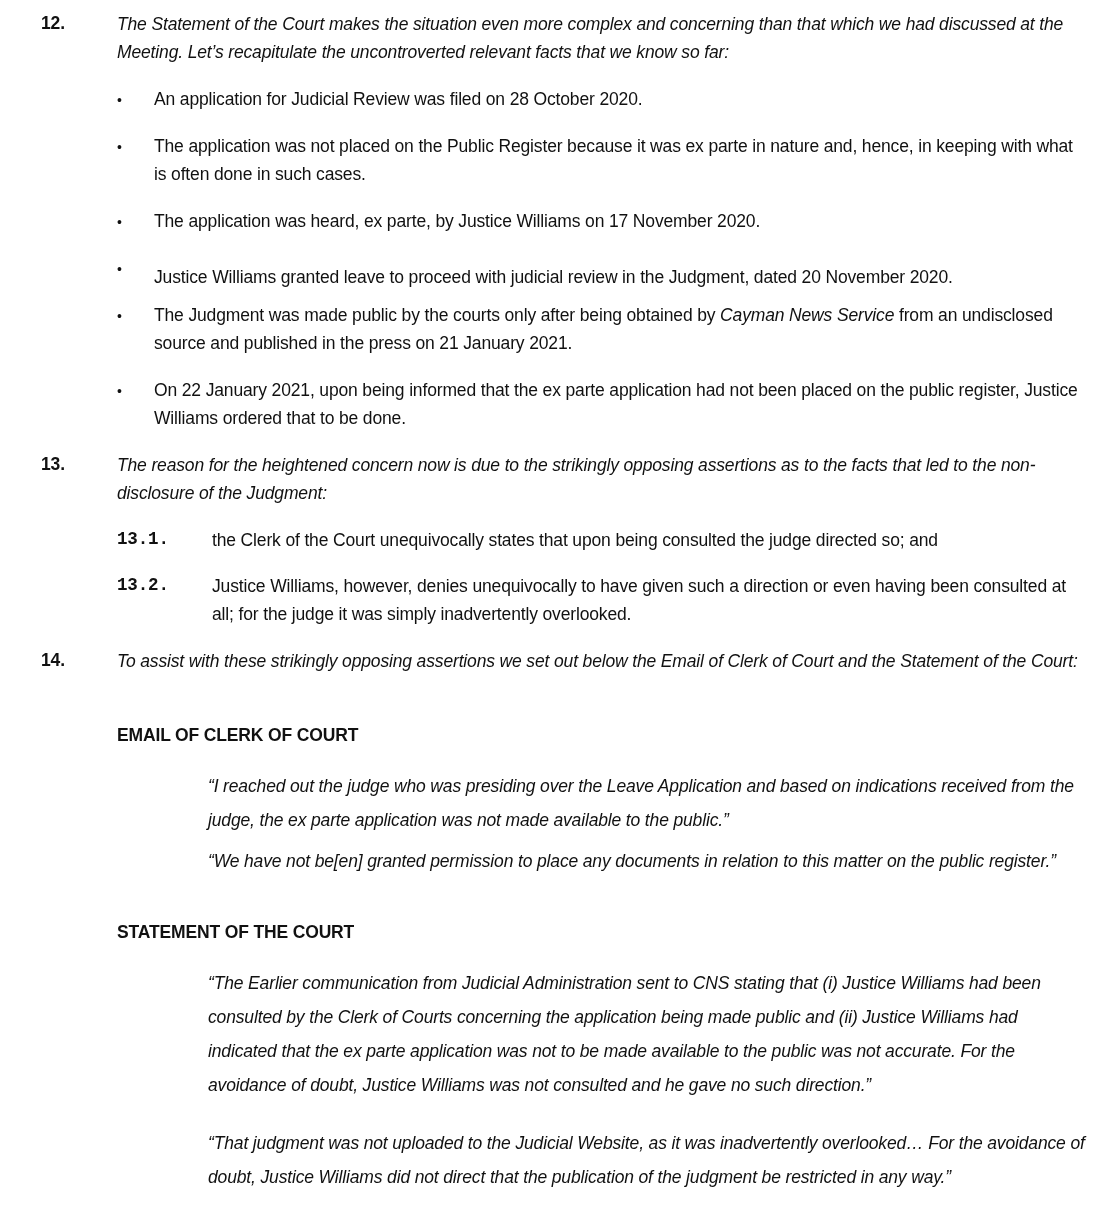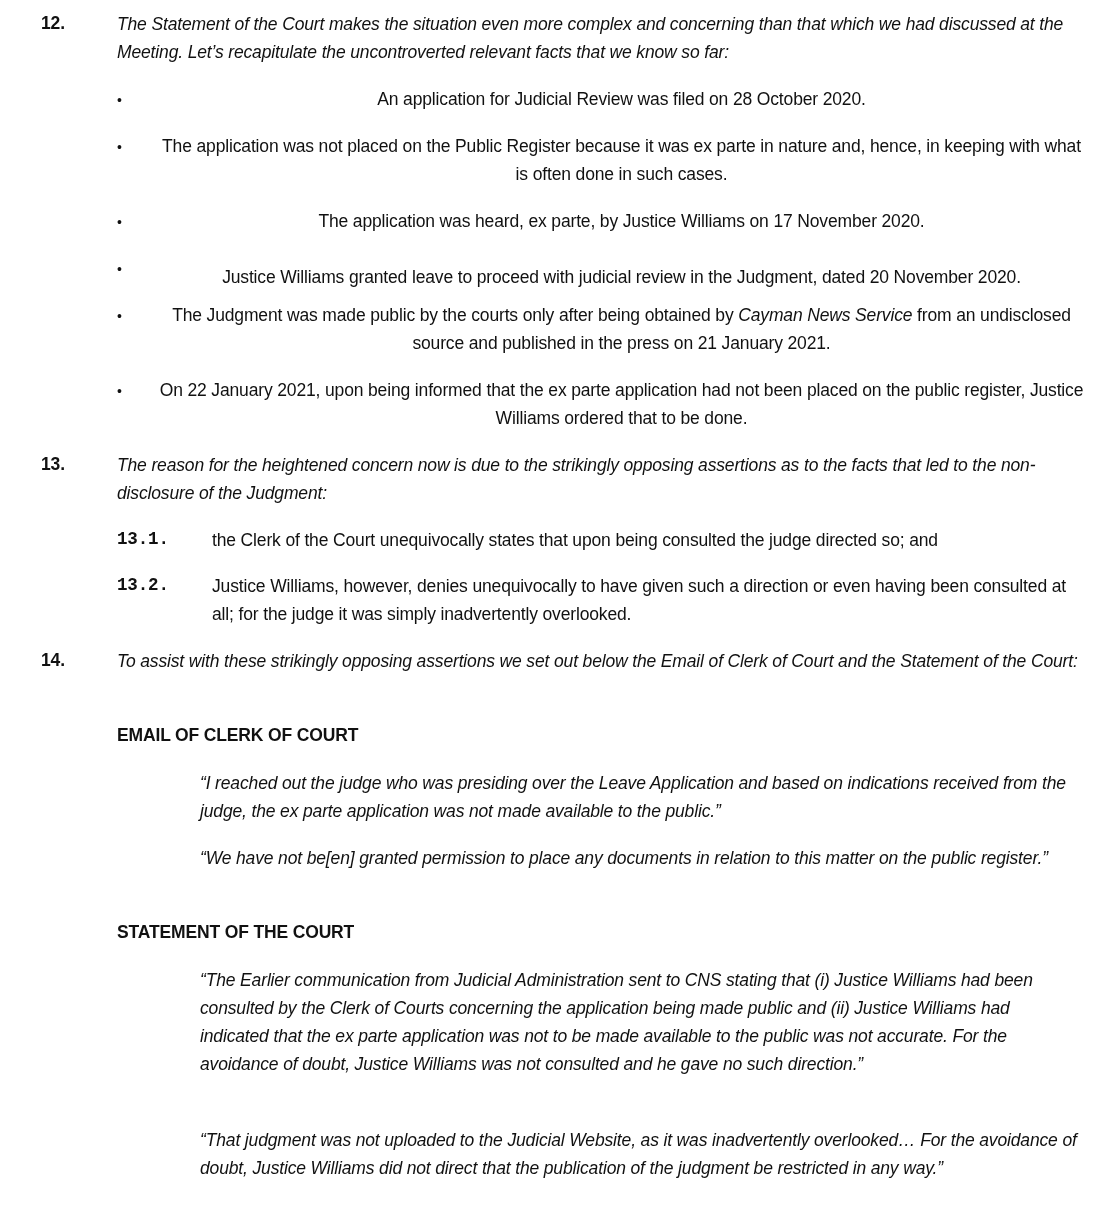--- a/index.html
+++ b/index.html
@@ -14,29 +14,29 @@
   .num {
     position: absolute; left: 41px; font-weight: bold;
   }
   .ptext {
     position: absolute; left: 117px; width: 970px; line-height: 28px; font-style: italic;
   }
   .bullet {
     position: absolute; left: 117px; font-size: 14px;
   }
   .btext {
-    position: absolute; left: 154px; width: 935px; line-height: 28px; text-align: center;
+    position: absolute; left: 154px; width: 935px; line-height: 28px;
   }
   .subnum { position: absolute; left: 117px; font-weight: bold; font-family: Liberation Mono, monospace; }
   .subtext { position: absolute; left: 192px; width: 880px; line-height: 28px; margin-left: 20px; }
   .heading {
     position: absolute; left: 117px; font-weight: bold; text-transform: none;
   }
   .quote {
-    position: absolute; left: 200px; width: 880px; line-height: 28px; font-style: italic;
+    position: absolute; left: 208px; width: 880px; line-height: 34px; font-style: italic;
   }
   .it { font-style: italic; }
   .b { font-weight: normal; }
 </style>
 </head>
 <body>
 
 <div class="page">
 
   <span class="num" style="top:13px">12.</span>

